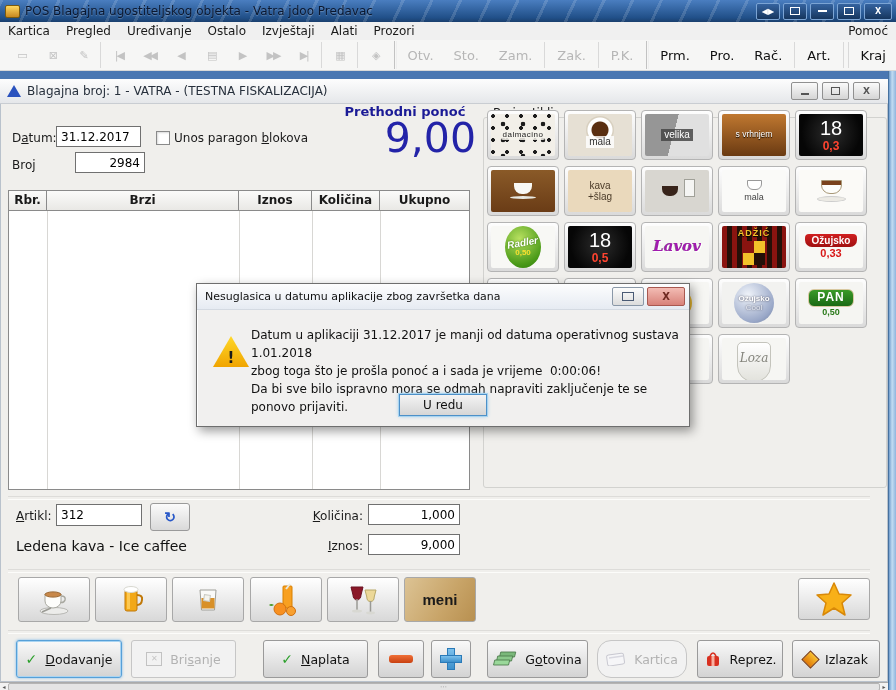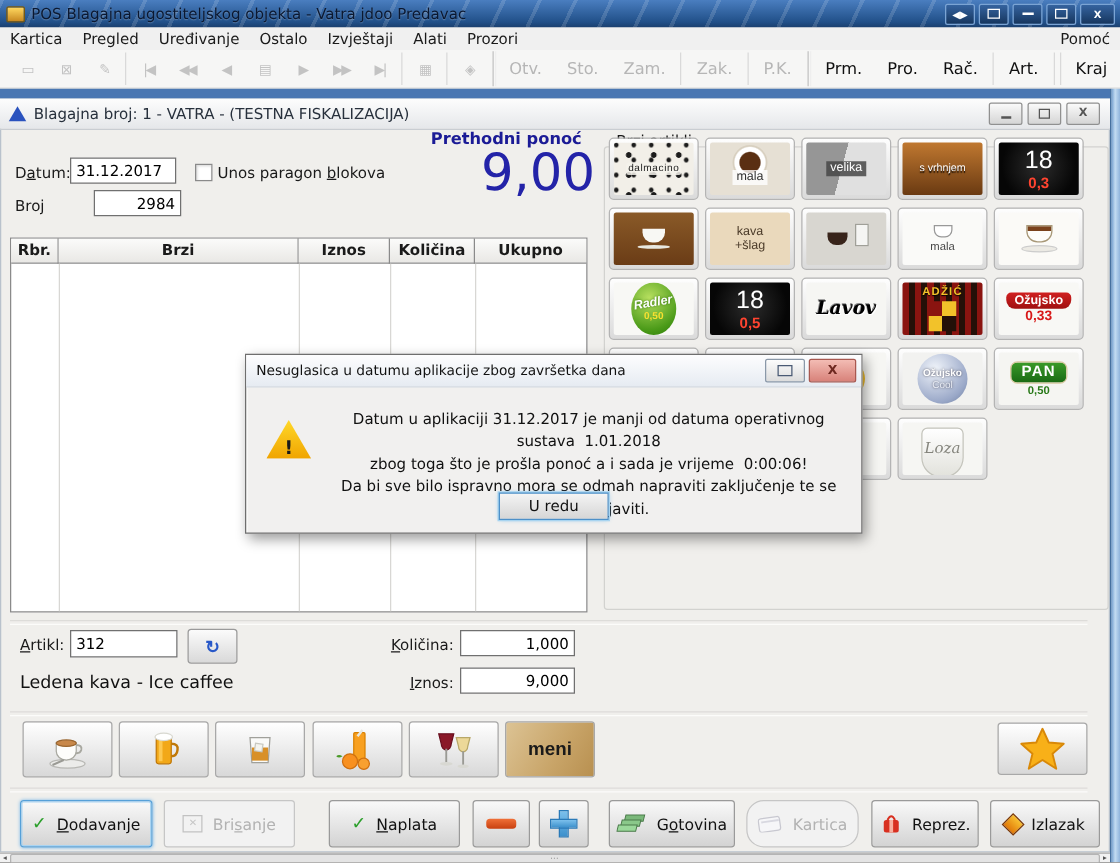--- a/index.html
+++ b/index.html
@@ -110,21 +110,21 @@
   .qi-art.cup{background:#fbfaf7;}
   .cup::before{content:"";width:19px;height:12px;background:linear-gradient(#7a421c 35%,#fdfdfa 35%);
      border:1px solid #a89878;border-radius:0 0 9px 9px;}
   .cup::after{content:"";width:27px;height:4px;background:#eceae4;border:1px solid #ccc;border-radius:50%;margin-top:2px;}
   .qi-art.radler{background:#f8f8f5;}
   .radler::before{content:"";position:absolute;width:36px;height:42px;border-radius:50%;
      background:radial-gradient(circle at 40% 30%,#b8e060,#4a9a18 70%,#2a7a08);}
   .radler .qi-label{font-size:10px;font-style:italic;font-weight:700;color:#fff;transform:rotate(-10deg);text-shadow:0 0 2px #2a6a08;}
   .radler .qi-sub{font-size:8px;font-weight:700;color:#f8e030;}
   .qi-art.lavov{background:#f6f6f3;}
-  .lavov .qi-label{font-family:"DejaVu Serif",serif;font-style:italic;font-weight:700;font-size:15px;color:#000000;
+  .lavov .qi-label{font-family:"DejaVu Serif",serif;font-style:italic;font-weight:700;font-size:15px;color:#a21caf;
      text-shadow:1px 1px 0 #fff,-0.5px -0.5px 0 #8a8a8a;}
   .qi-art.adzic{background:repeating-linear-gradient(90deg,#8a1410 0 5px,#241008 5px 10px);}
   .adzic .qi-label{position:absolute;top:2px;font-size:9px;font-weight:700;letter-spacing:1px;color:#f2c22a;text-shadow:0 1px 1px #000;}
   .adzic::before{content:"";position:absolute;top:15px;width:22px;height:24px;
      background:conic-gradient(#f2c22a 0 25%,#241008 0 50%,#f2c22a 0 75%,#8a1410 0);}
   .qi-art.ozujsko{background:#f8f8f5;}
   .ozujsko .qi-label{background:linear-gradient(#d02020,#a01010);color:#fff;font-size:10px;font-weight:700;
      padding:1px 7px;border-radius:4px 4px 7px 7px;}
   .ozujsko .qi-sub{color:#d81818;font-weight:700;font-size:11px;}
   .qi-art.yellow{background:#f6f6f3;}
@@ -175,21 +175,21 @@
      display:flex;align-items:center;padding:0 4px 0 8px;}
   .dlg-title{font-size:11px;color:#111;flex:1;}
   .dlg-btn{height:17px;border-radius:2px;display:flex;align-items:center;justify-content:center;margin-left:3px;}
   .dlg-help{width:30px;background:linear-gradient(#fcfcfc,#dcdcdc);border:1px solid #8a98a8;}
   .dlg-help-glyph{width:10px;height:7px;border:1.5px solid #4a5a74;}
   .dlg-close{width:36px;background:linear-gradient(#f3bcb4,#d8827a);border:1px solid #a85850;
      color:#6e2820;font-size:10px;font-weight:700;}
   .warn-icon{position:absolute;left:16px;top:52px;width:36px;height:31px;
      background:linear-gradient(#ffd829,#f0a400);clip-path:polygon(50% 0,100% 100%,0 100%);
      display:flex;align-items:flex-end;justify-content:center;color:#1a1a1a;font-weight:900;font-size:15px;line-height:1.2;}
-  .dlg-lines{position:absolute;left:66px;top:42px;right:10px;text-align:center;}
+  .dlg-lines{position:absolute;left:54px;top:42px;right:10px;}
   .dlg-line{font-size:12px;color:#111;line-height:18px;white-space:pre-wrap;}
   .dlg-ok{position:absolute;left:50%;transform:translateX(-50%);bottom:10px;width:88px;height:22px;
      background:linear-gradient(#f4f4f4,#d6d6d6);border:1px solid #4d90c8;box-shadow:0 0 0 1px #a8d4f0,0 0 4px #8cc4ea;
      font:12px "DejaVu Sans",sans-serif;color:#111;cursor:pointer;}
   
   .hscroll{position:absolute;left:0;top:682px;width:888px;height:8px;background:#f2f2f2;border-top:1px solid #aaa;
      box-sizing:border-box;display:flex;align-items:center;}
   .hs-arrow{width:8px;font-size:6px;color:#555;text-align:center;line-height:7px;}
   .hs-thumb{flex:1;height:6px;background:#e4e4e4;border:1px solid #b4b4b4;border-radius:2px;
      display:flex;align-items:center;justify-content:center;}

